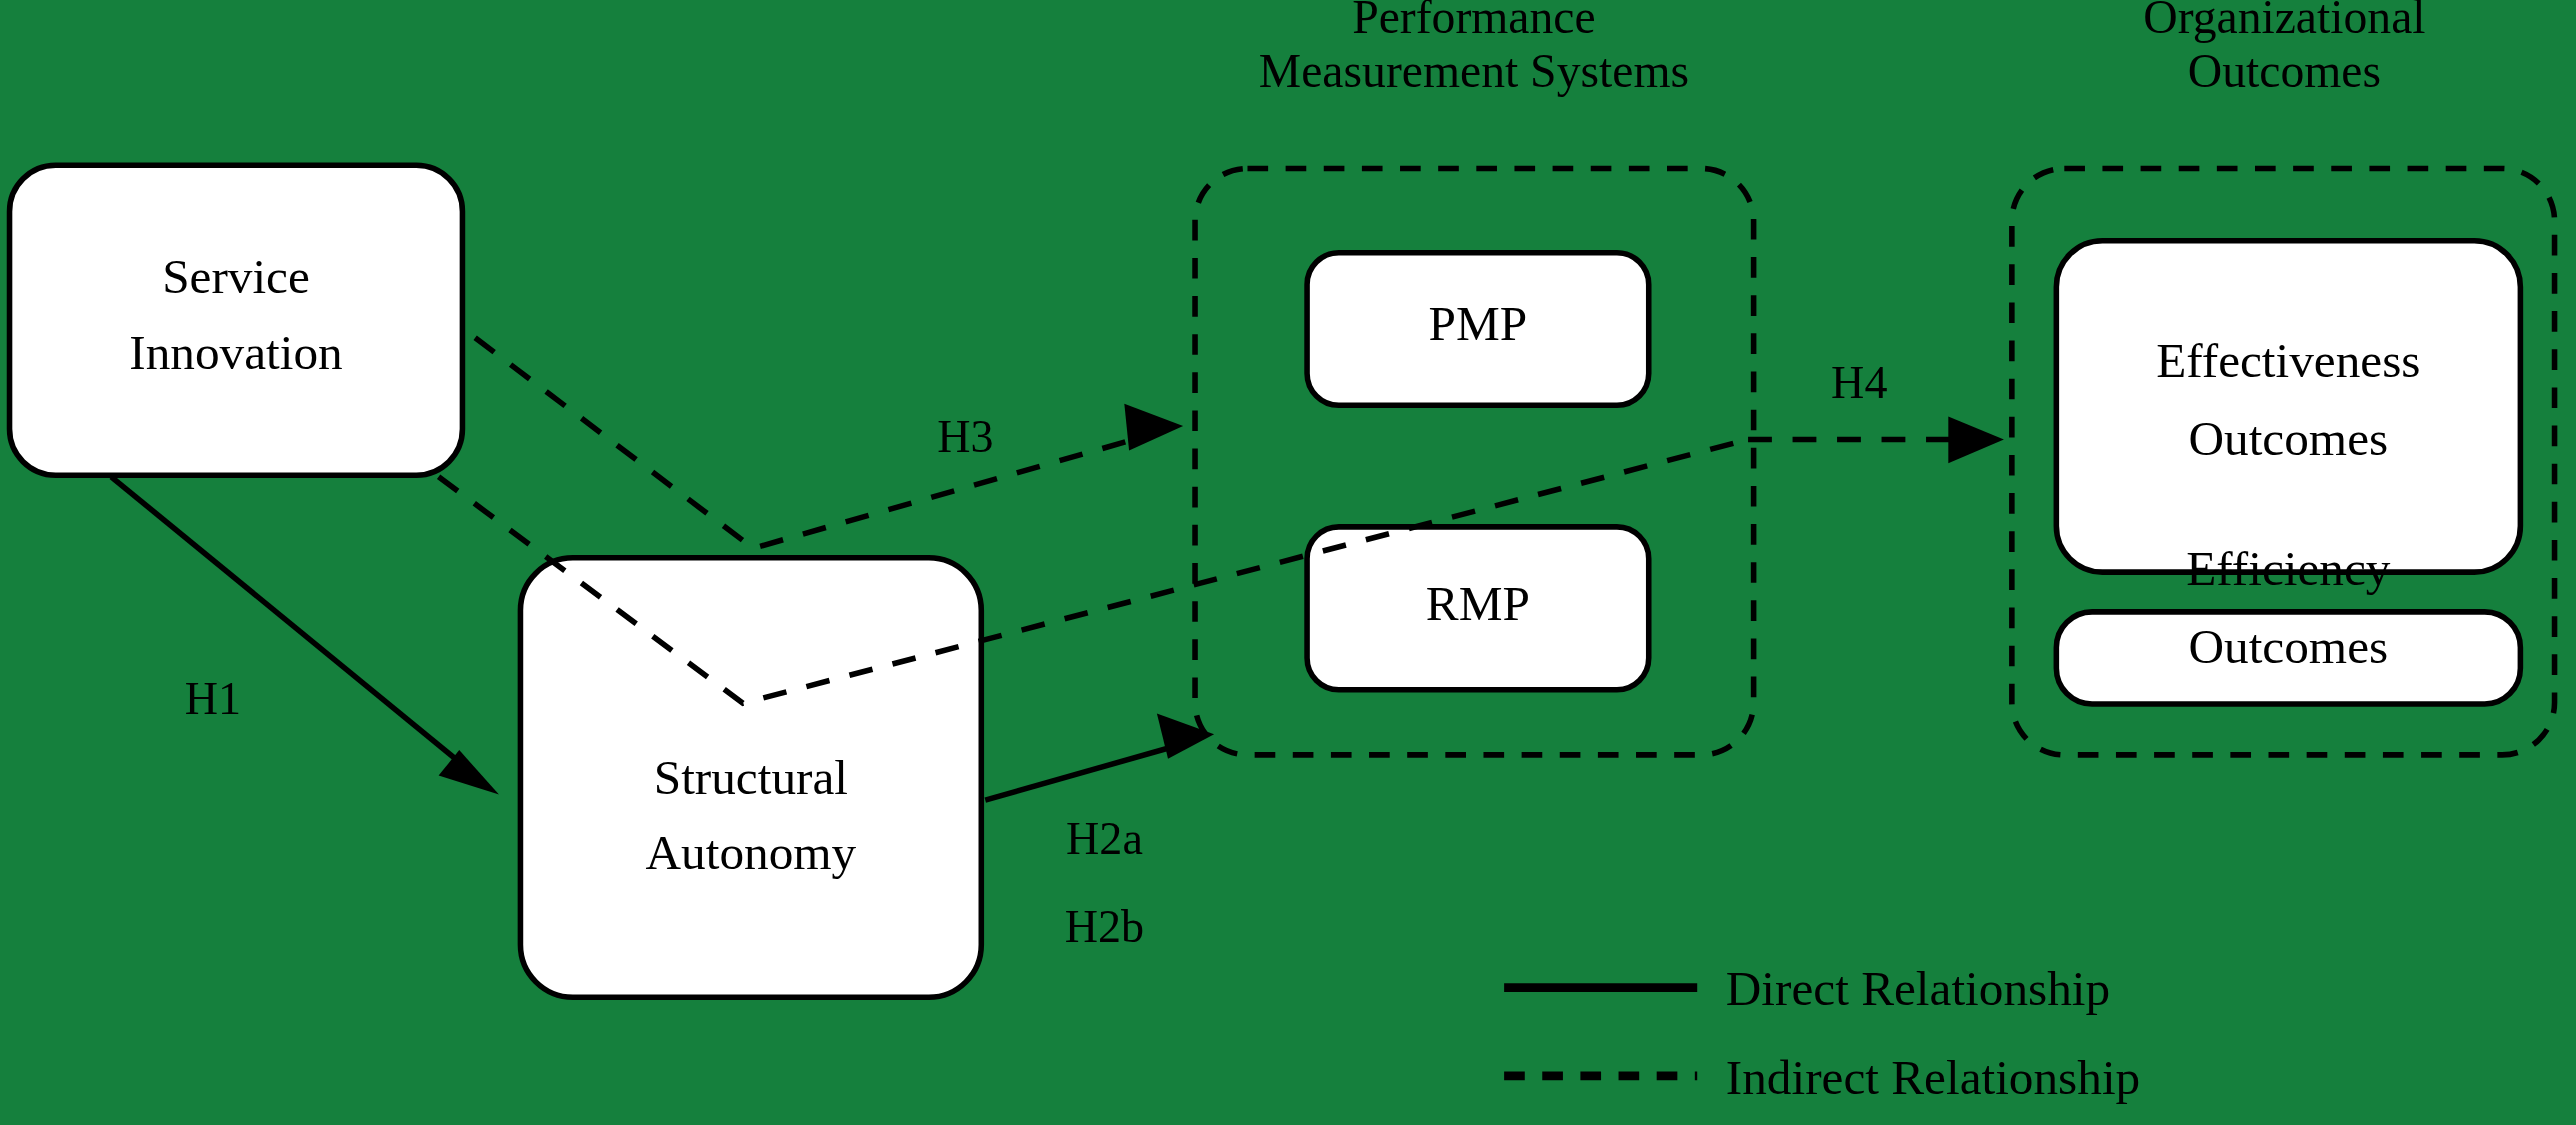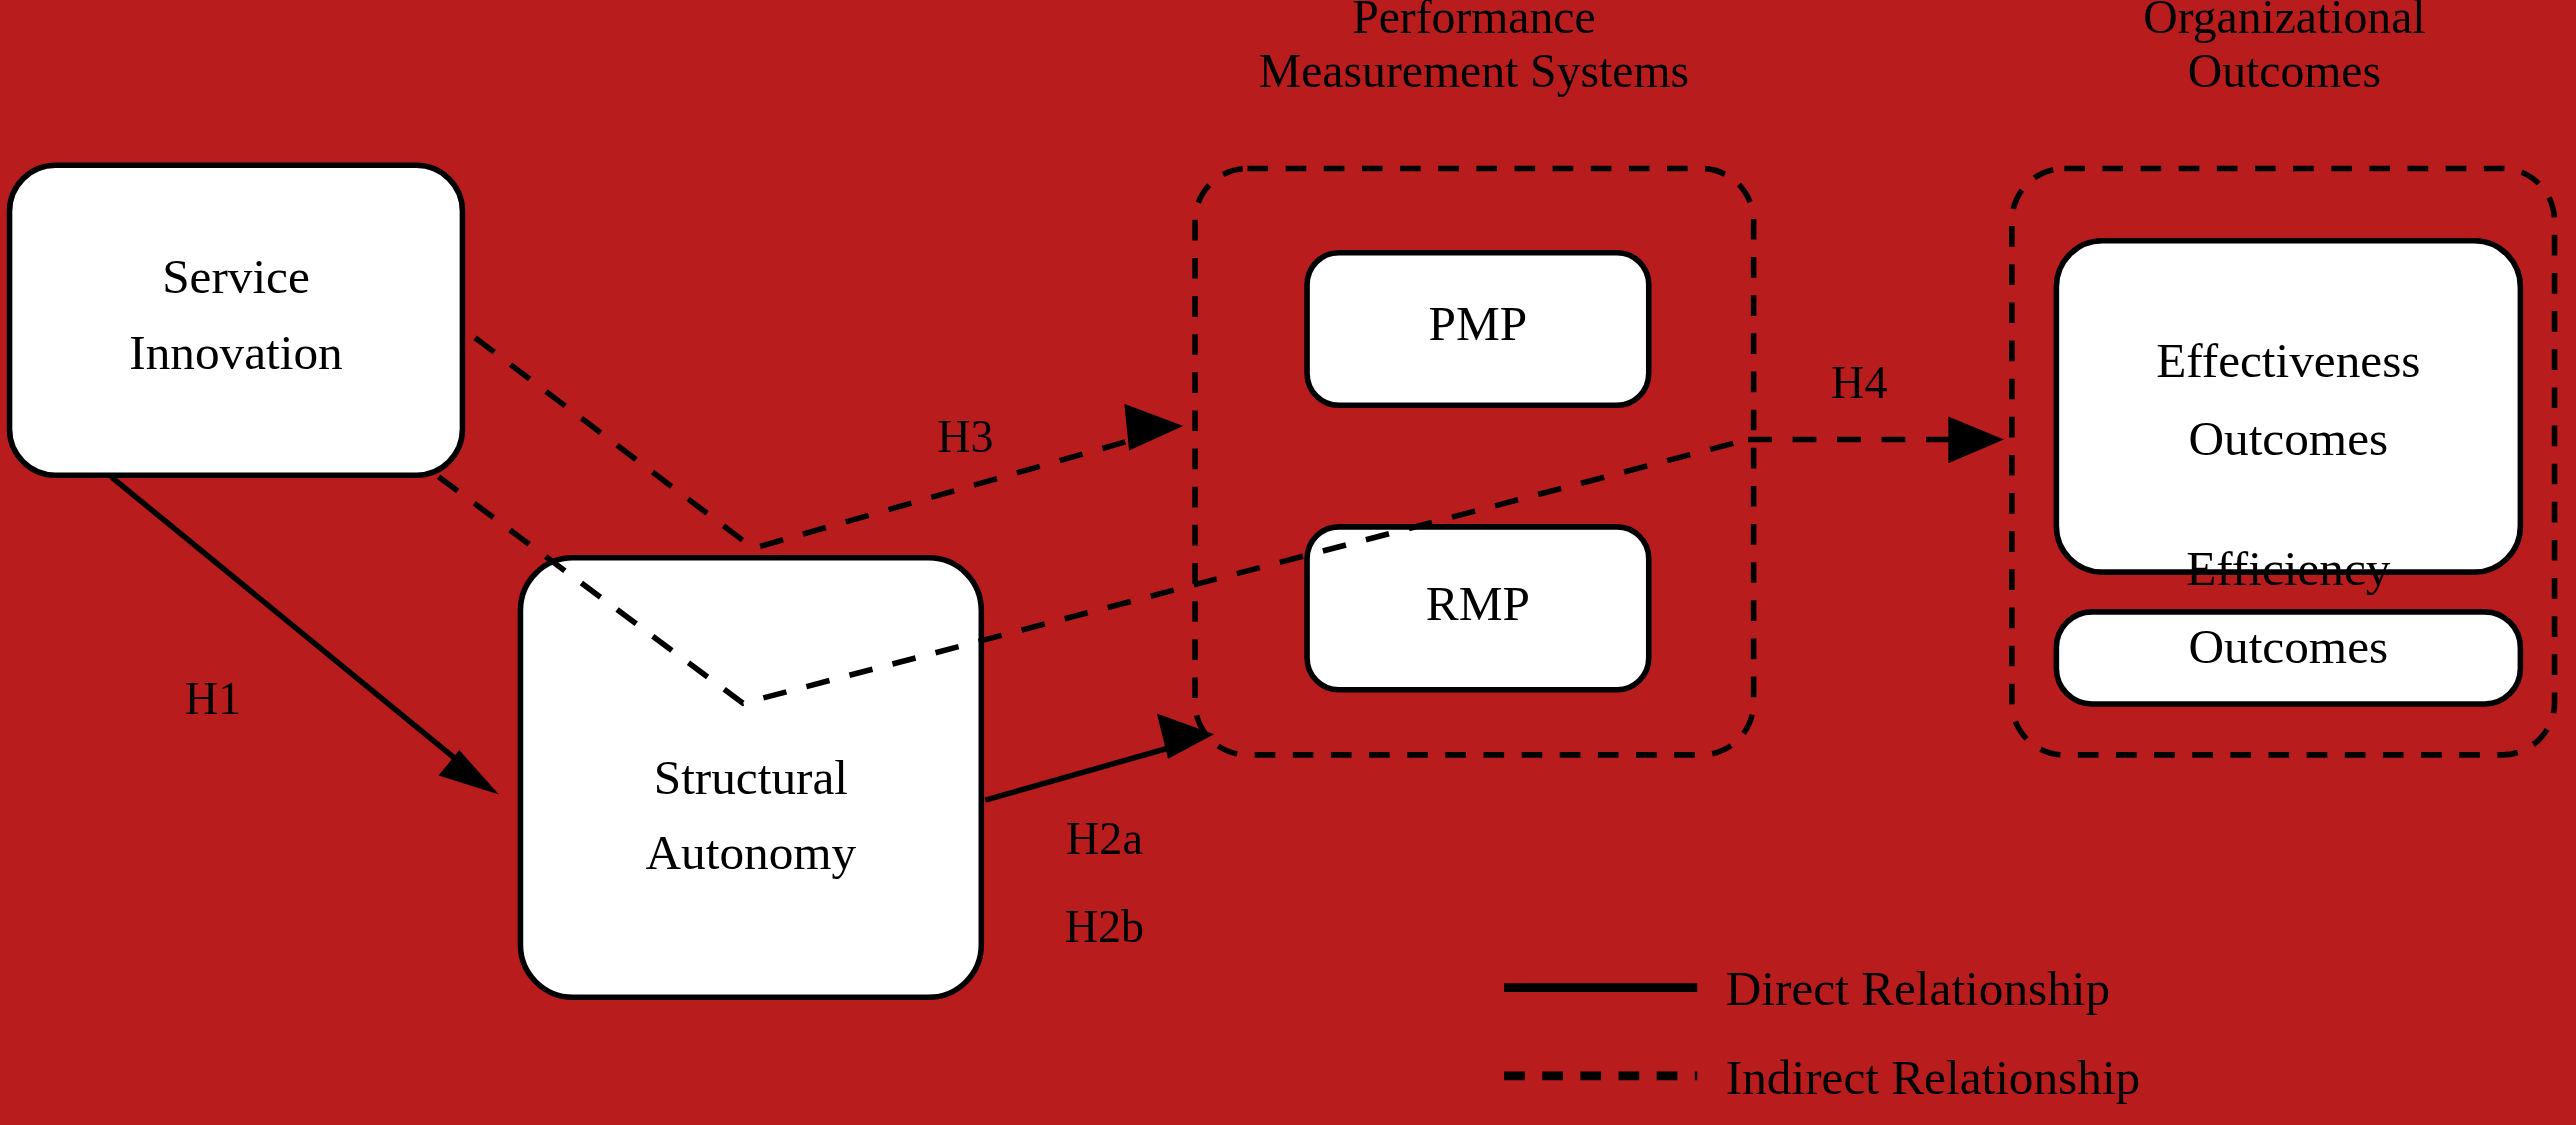--- a/index.html
+++ b/index.html
@@ -1,17 +1,17 @@
 <!DOCTYPE html>
 <html style="font-size:12.7px"><head>
 <meta charset="utf-8">
 <style>
   html,body{margin:0;padding:0;background:#ffffff;}
   body{font-family:"Liberation Serif",serif;}
-  #stage{position:relative;width:2576px;height:1126px;background:#b91c1c;overflow:hidden;}
+  #stage{position:relative;width:2576px;height:1126px;background:#15803d;overflow:hidden;}
   svg#diagram{position:absolute;left:0;top:0;width:2576px;height:1126px;display:block;}
   .node-label,.group-header,.hyp-label,.legend-label{
      font-family:"Liberation Serif",serif;
      fill:#000000;
      text-anchor:middle;
      dominant-baseline:middle;
   }
   .node-label{font-size:62px;}
   .group-header{font-size:60px;}
   .hyp-label{font-size:58px;}

